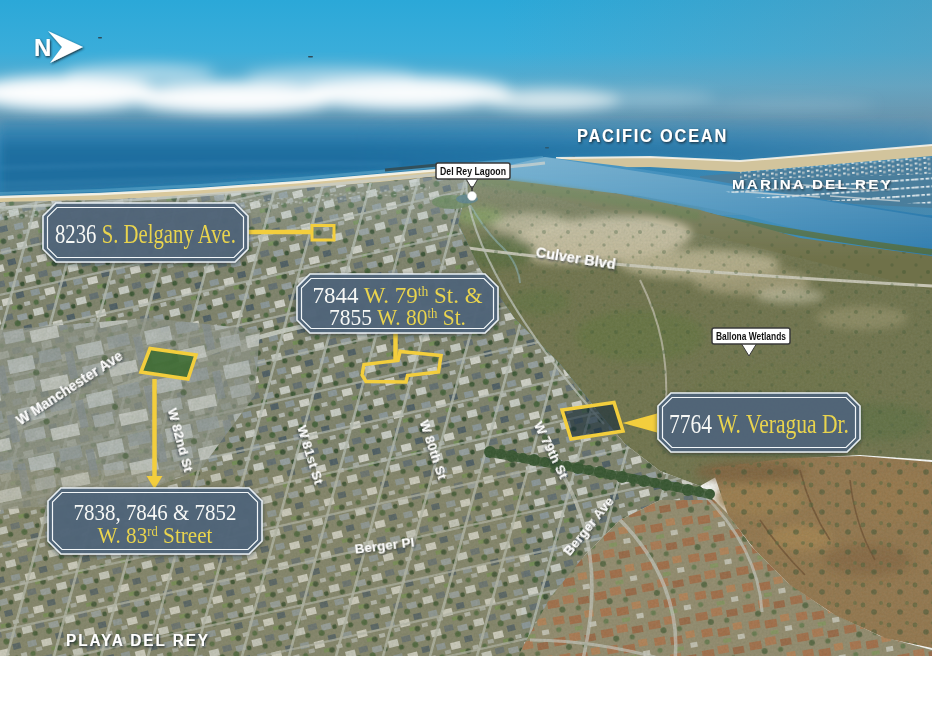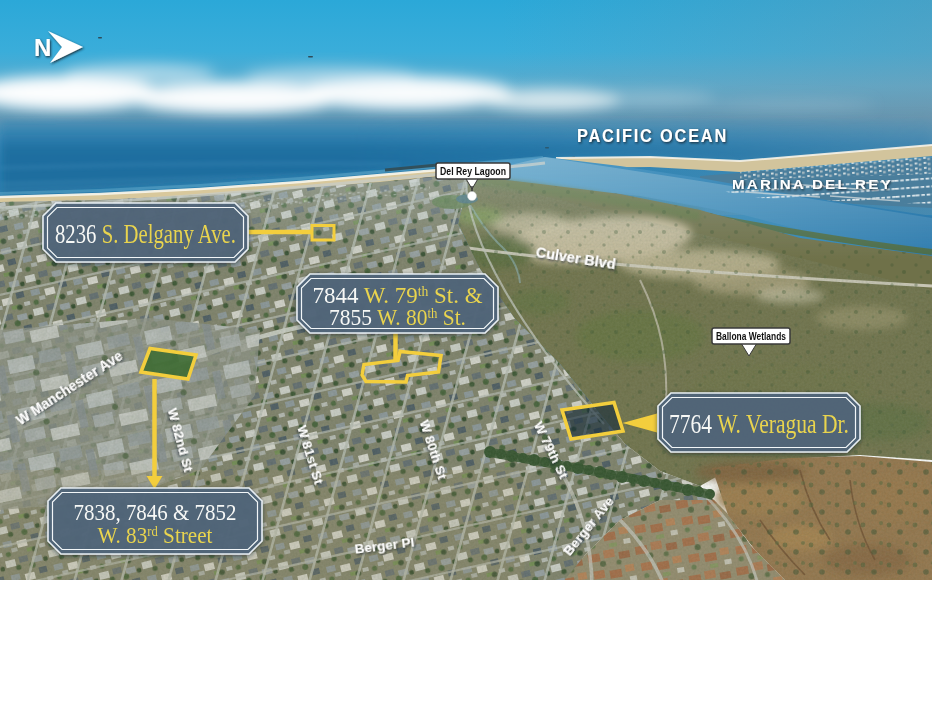--- a/index.html
+++ b/index.html
@@ -1,14 +1,14 @@
 <!DOCTYPE html>
 <html><head><meta charset="utf-8"><style>
 html,body{margin:0;padding:0;background:#fff}
-.wrap{position:relative;width:932px;height:580px;overflow:hidden}
+.wrap{position:relative;width:932px;height:656px;overflow:hidden}
 text{font-family:"Liberation Sans",sans-serif}
 .ser{font-family:"Liberation Serif",serif}
 </style></head><body>
 <div class="wrap">
 <svg width="932" height="720" viewBox="0 0 932 720" xmlns="http://www.w3.org/2000/svg">
 <defs>
 <linearGradient id="skyg" x1="0" y1="0" x2="0" y2="430" gradientUnits="userSpaceOnUse">
           <stop offset="0" stop-color="#2BA8D8"></stop>
           <stop offset="0.12" stop-color="#3AADda"></stop>
           <stop offset="0.20" stop-color="#5BABCD"></stop>

